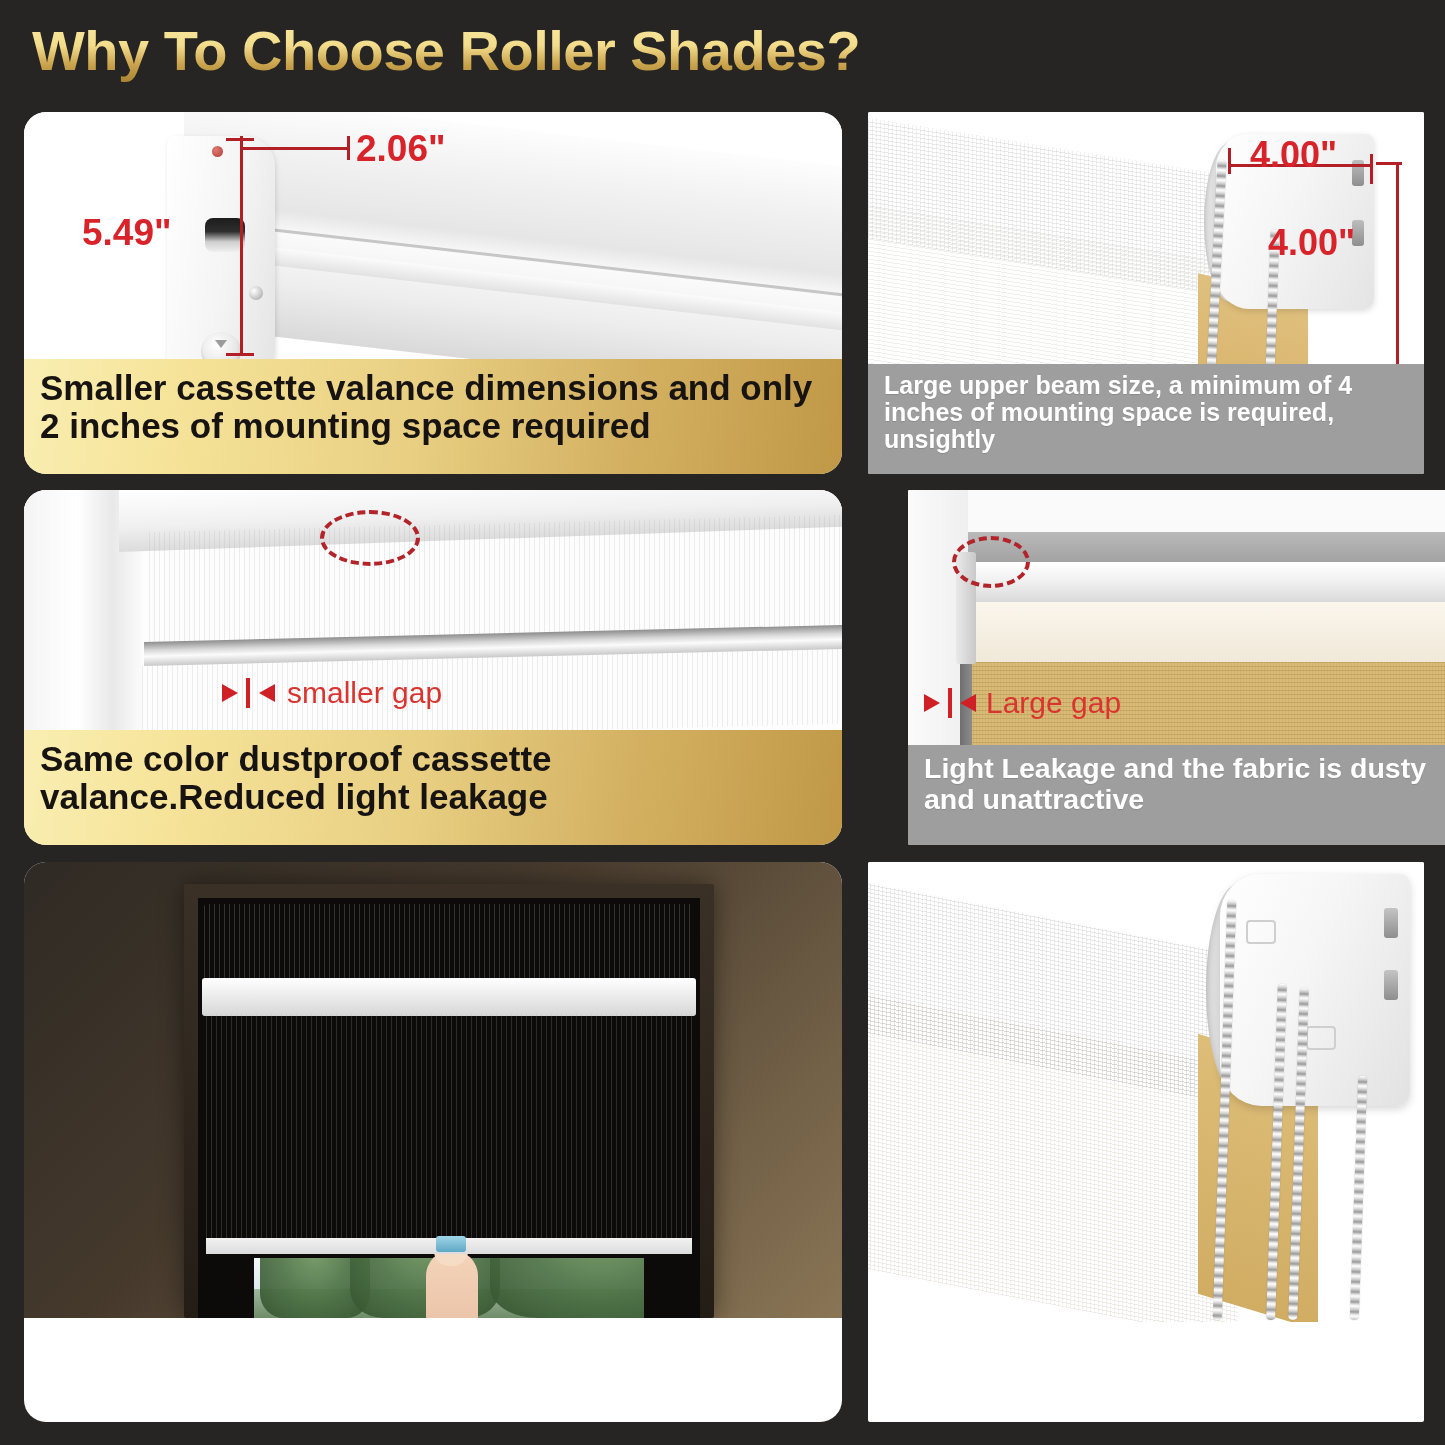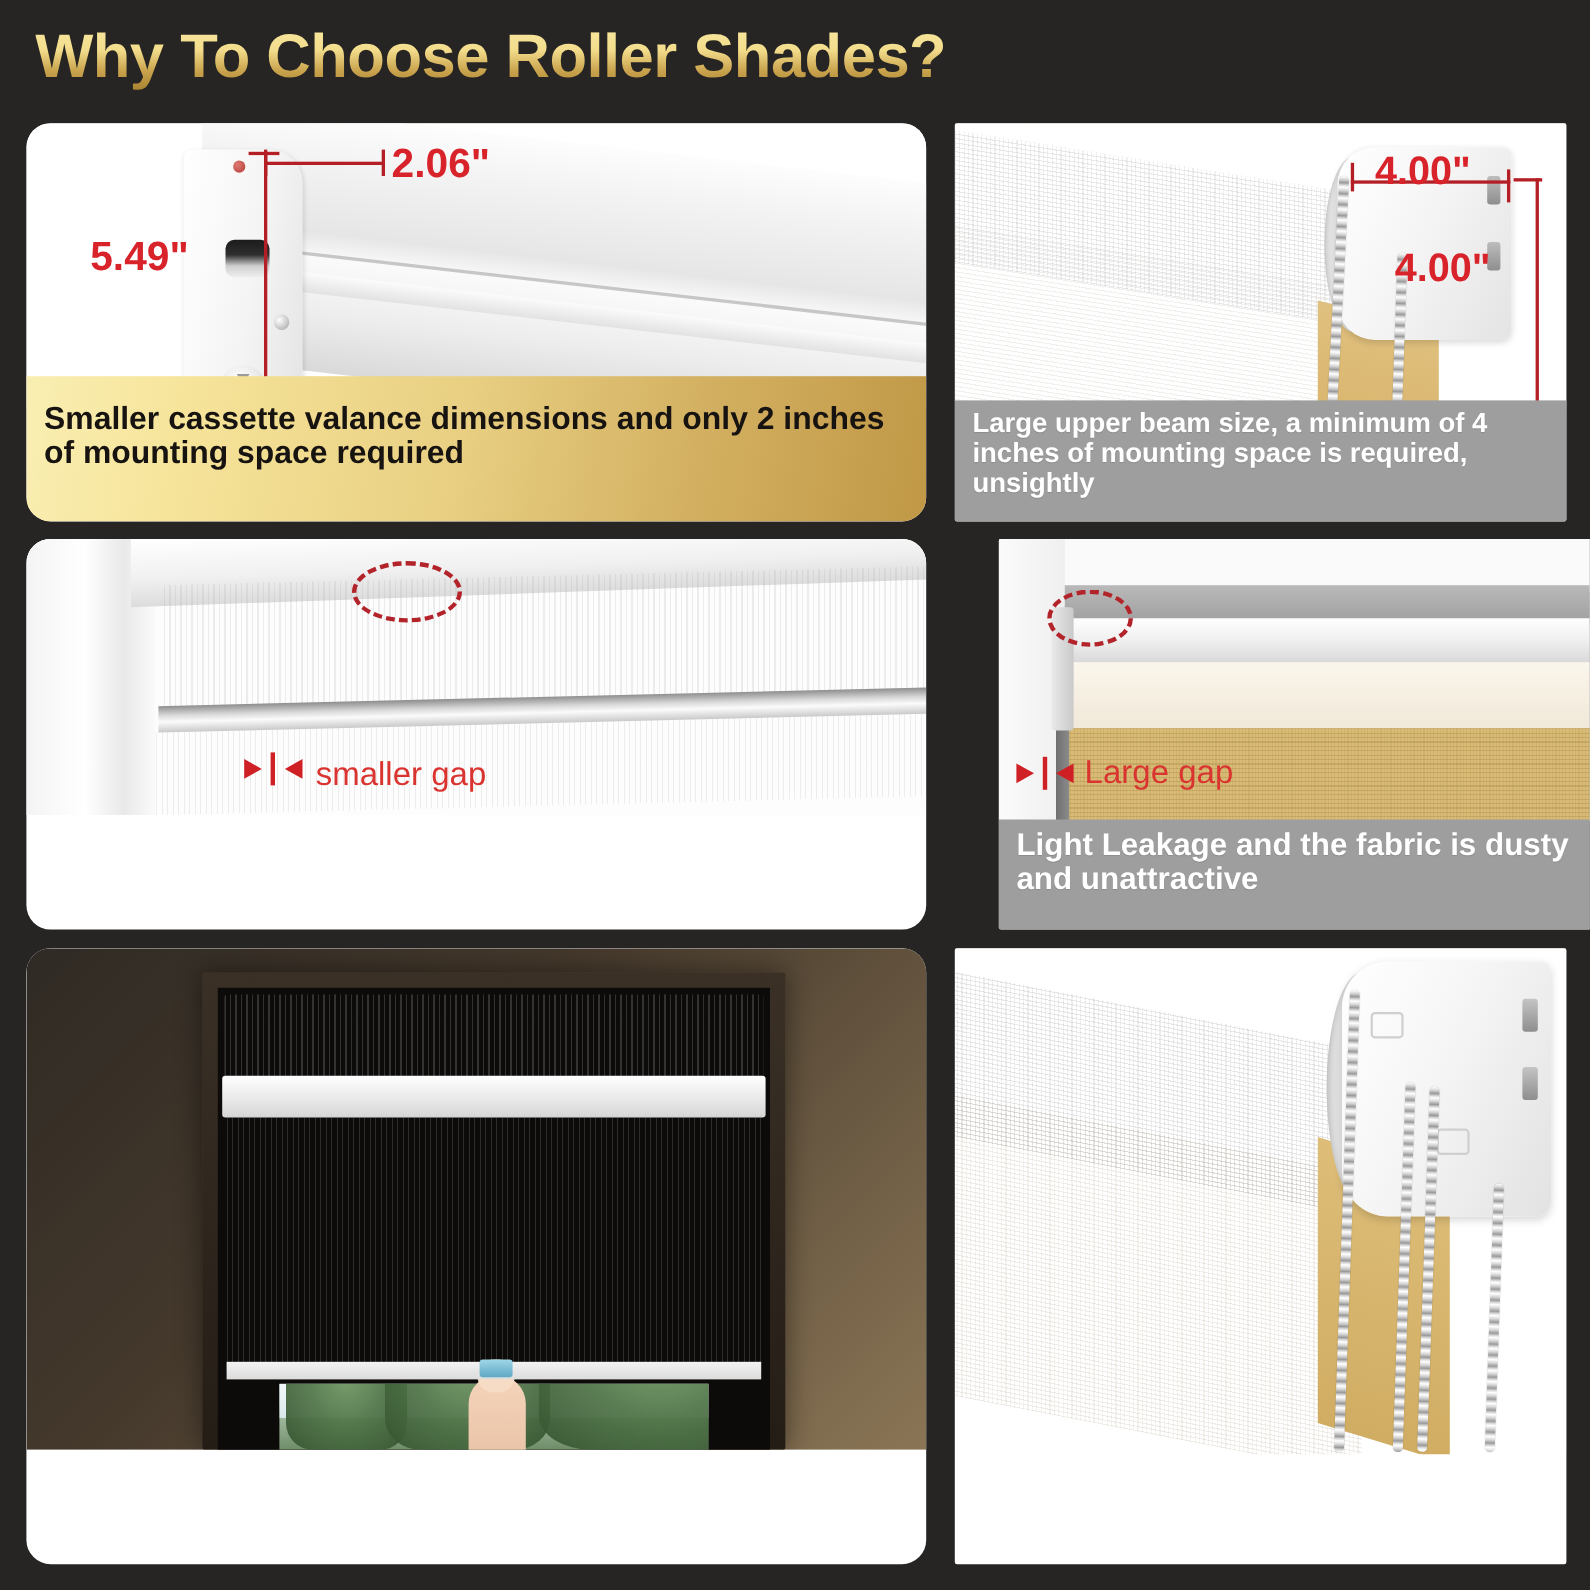--- a/index.html
+++ b/index.html
@@ -59,23 +59,23 @@
   .caption {
     position: absolute;
     left: 0; right: 0; bottom: 0;
     padding: 8px 16px 10px 16px;
     font-weight: bold;
     line-height: 1.08;
   }
   .caption.gold {
     background: linear-gradient(100deg, #f9eeb2 0%, #f6e49a 18%, #e8cf82 48%, #d3b061 74%, #c09846 100%);
     color: #171310;
-    font-size: 29px;
-    height: 132px;
-    padding-top: 24px;
+    font-size: 35px;
+    height: 115px;
+    padding-top: 10px;
   }
   .caption.grey {
     background: #9e9e9e;
     color: #ffffff;
     font-size: 28.5px;
     height: 100px;
     padding-top: 8px;
     text-shadow: 0 1px 1px rgba(0,0,0,0.12);
   }
   .caption.grey.three { height: 110px; font-size: 25px; }
@@ -474,24 +474,25 @@
         <div class="shade-upper"></div>
         <div class="rail"></div>
         <div class="shade-lower"></div>
 
         <div class="ellipse-dash" style="left:296px; top:20px; width:100px; height:56px;"></div>
 
         <div class="gapann" style="left:198px; top:186px;">
           <div class="arrow-r"></div>
           <div class="gapbarline" style="margin:0 5px 0 8px;"></div>
           <div class="arrow-l" style="margin-left:4px;"></div>
-          <div class="gaptext" style="margin-left:12px;margin-top:12px;">smaller gap</div>
+          <div class="gaptext" style="margin-left:12px;">smaller gap</div>
         </div>
       </div>
     </div>
+    <div class="caption gold">Same color dustproof cassette valance.Reduced light leakage</div>
   </div>
 
   <div class="card right c-r2r">
     <div class="photo" style="height:257px">
       <div class="scene s4">
         <div class="ceil"></div>
         <div class="shadow-band"></div>
         <div class="tube"></div>
         <div class="cream"></div>
         <div class="tanfab"></div>

